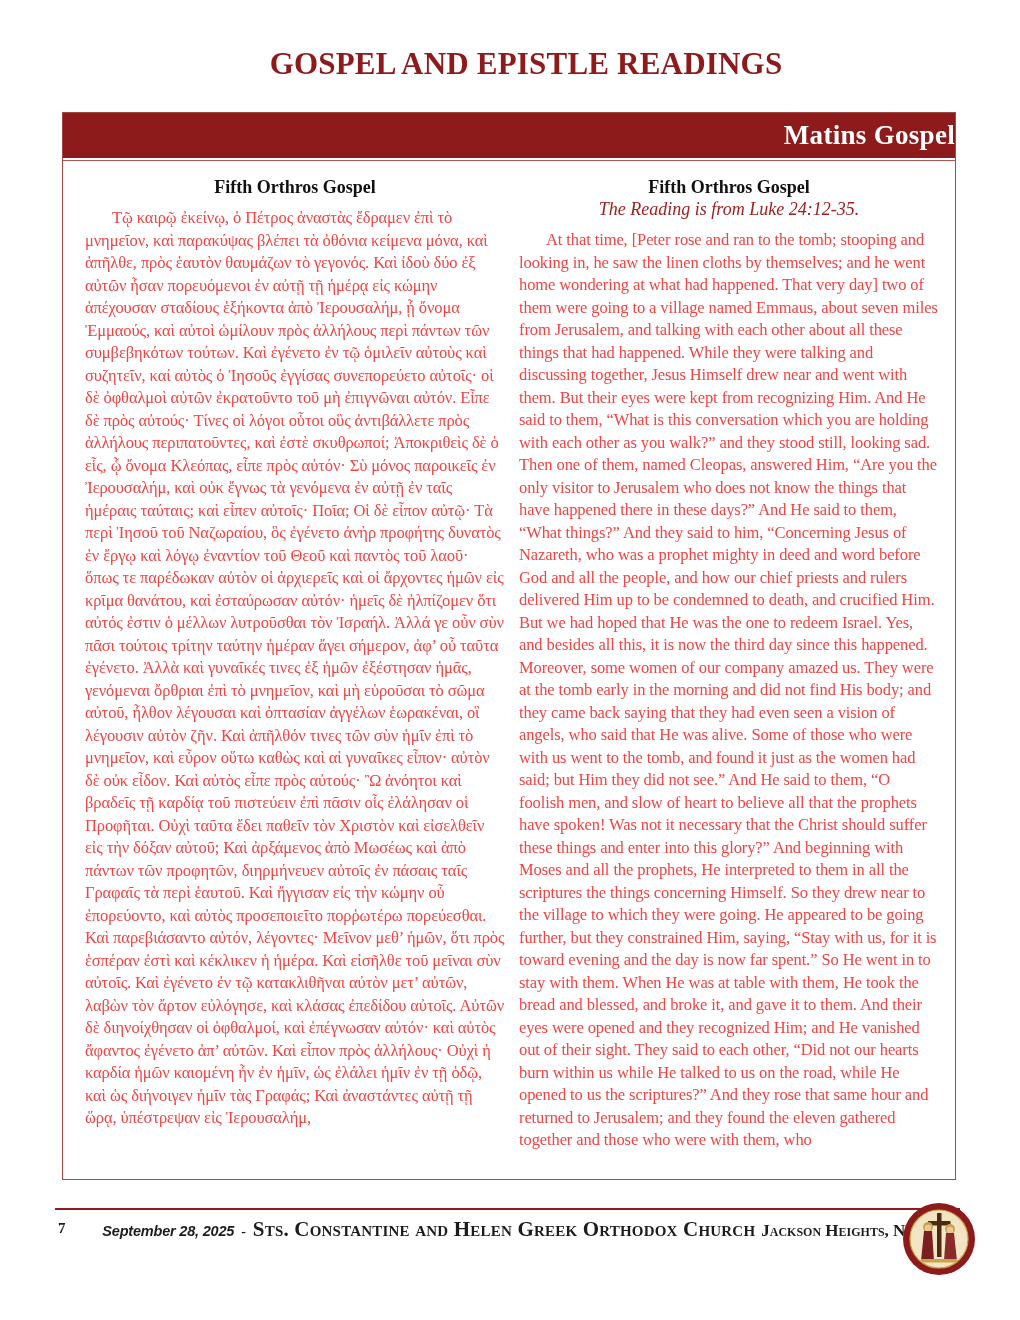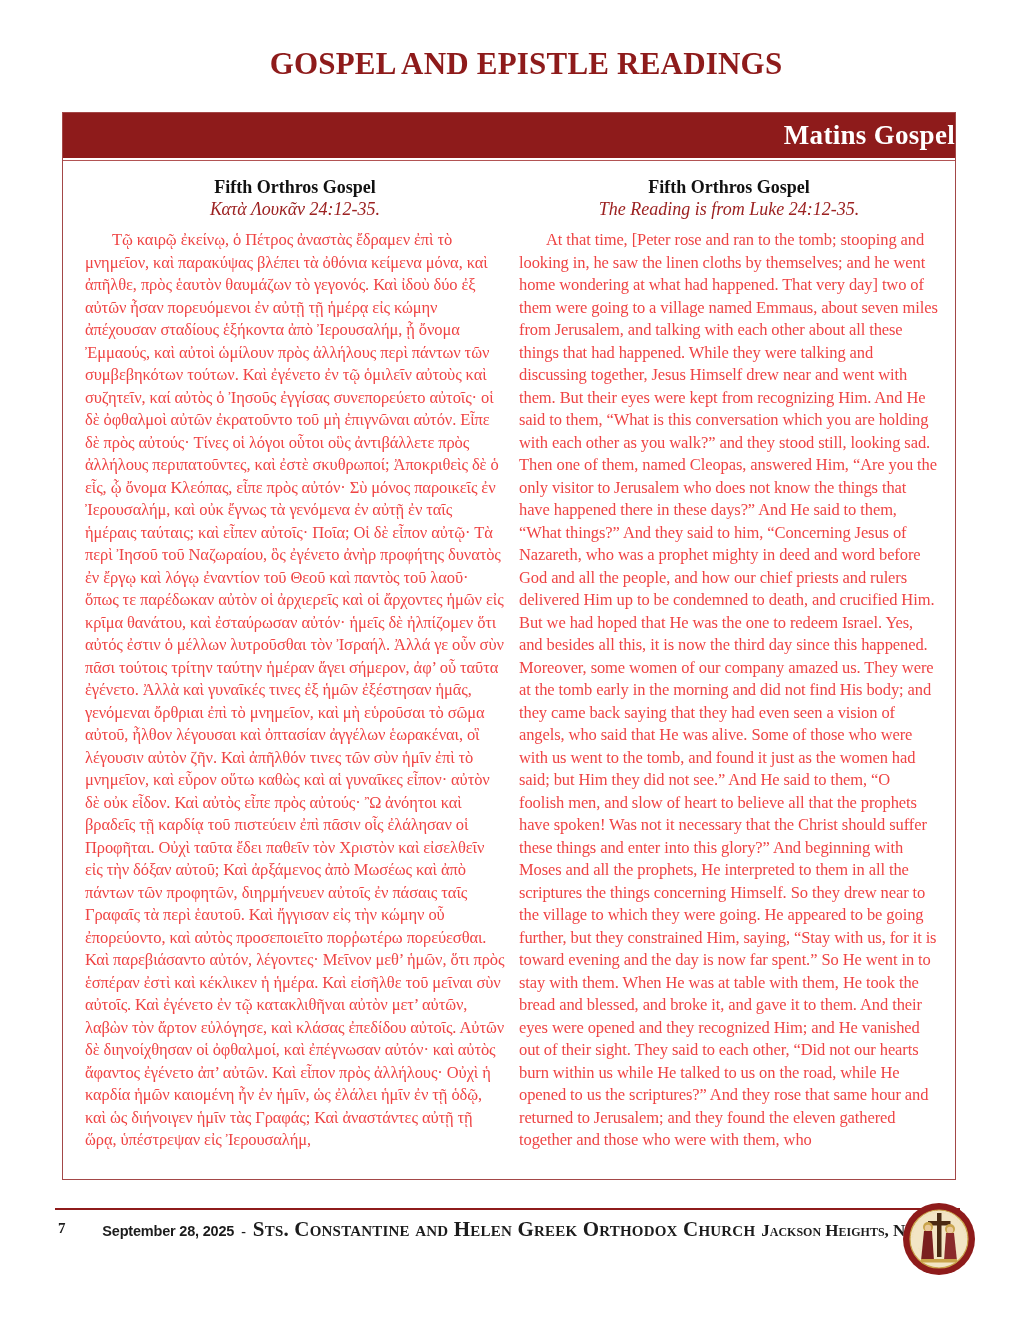--- a/index.html
+++ b/index.html
@@ -26,41 +26,40 @@
   .col-subheading{text-align:center;font-style:italic;font-size:18px;color:#9c2121;margin-top:1px;}
   .col-body{
     margin-top:9px;font-size:16.5px;line-height:22.5px;letter-spacing:-0.1px;
     text-indent:27px;text-align:left;color:#ef4444;
   }
   .footer-rule{position:absolute;left:55px;top:1208px;width:905px;height:2px;background:#8e1b1b;}
   .page-number{position:absolute;left:58px;top:1220px;font-size:15px;font-weight:bold;}
   .footer-center{
     position:absolute;left:90px;right:90px;top:1217px;text-align:center;white-space:nowrap;
   }
-  .footer-date{font-family:"Liberation Sans", sans-serif;font-weight:bold;font-size:14.5px;letter-spacing:-0.2px;}
+  .footer-date{font-family:"Liberation Sans", sans-serif;font-weight:bold;font-size:14.5px;letter-spacing:-0.2px;font-style:italic;}
   .footer-dash{font-weight:bold;font-size:14px;margin:0 7px;color:#1c1c1c;}
   .footer-church{font-variant:small-caps;font-weight:bold;font-size:21px;letter-spacing:0.2px;}
   .footer-location{font-variant:small-caps;font-weight:bold;font-size:17px;margin-left:6px;}
   .footer-logo{position:absolute;left:902px;top:1202px;width:74px;height:74px;z-index:5;}
 </style>
 </head>
 <body>
 
 <div class="doc-title">GOSPEL AND EPISTLE READINGS</div>
 
 <div class="content-box">
   <div class="section-bar">
     <span class="section-bar-title">Matins Gospel</span>
   </div>
   <div class="bar-underline"></div>
 
   <div class="columns">
     <div class="column">
       <div class="col-heading">Fifth Orthros Gospel</div>
-      <div class="col-subheading">Κατὰ Λουκᾶν 24:12-35.</div>
       <div class="col-body">Τῷ καιρῷ ἐκείνῳ, ὁ Πέτρος ἀναστὰς ἔδραμεν ἐπὶ τὸ μνημεῖον, καὶ παρακύψας βλέπει τὰ ὀθόνια κείμενα μόνα, καὶ ἀπῆλθε, πρὸς ἑαυτὸν θαυμάζων τὸ γεγονός. Καὶ ἰδοὺ δύο ἐξ αὐτῶν ἦσαν πορευόμενοι ἐν αὐτῇ τῇ ἡμέρᾳ εἰς κώμην ἀπέχουσαν σταδίους ἑξήκοντα ἀπὸ Ἰερουσαλήμ, ᾗ ὄνομα Ἐμμαούς, καὶ αὐτοὶ ὡμίλουν πρὸς ἀλλήλους περὶ πάντων τῶν συμβεβηκότων τούτων. Καὶ ἐγένετο ἐν τῷ ὁμιλεῖν αὐτοὺς καὶ συζητεῖν, καί αὐτὸς ὁ Ἰησοῦς ἐγγίσας συνεπορεύετο αὐτοῖς· οἱ δὲ ὀφθαλμοὶ αὐτῶν ἐκρατοῦντο τοῦ μὴ ἐπιγνῶναι αὐτόν. Εἶπε δὲ πρὸς αὐτούς· Τίνες οἱ λόγοι οὗτοι οὓς ἀντιβάλλετε πρὸς ἀλλήλους περιπατοῦντες, καὶ ἐστὲ σκυθρωποί; Ἀποκριθεὶς δὲ ὁ εἷς, ᾧ ὄνομα Κλεόπας, εἶπε πρὸς αὐτόν· Σὺ μόνος παροικεῖς ἐν Ἰερουσαλήμ, καὶ οὐκ ἔγνως τὰ γενόμενα ἐν αὐτῇ ἐν ταῖς ἡμέραις ταύταις; καὶ εἶπεν αὐτοῖς· Ποῖα; Οἱ δὲ εἶπον αὐτῷ· Τὰ περὶ Ἰησοῦ τοῦ Ναζωραίου, ὃς ἐγένετο ἀνὴρ προφήτης δυνατὸς ἐν ἔργῳ καὶ λόγῳ ἐναντίον τοῦ Θεοῦ καὶ παντὸς τοῦ λαοῦ· ὅπως τε παρέδωκαν αὐτὸν οἱ ἀρχιερεῖς καὶ οἱ ἄρχοντες ἡμῶν εἰς κρῖμα θανάτου, καὶ ἐσταύρωσαν αὐτόν· ἡμεῖς δὲ ἠλπίζομεν ὅτι αὐτός ἐστιν ὁ μέλλων λυτροῦσθαι τὸν Ἰσραήλ. Ἀλλά γε οὖν σὺν πᾶσι τούτοις τρίτην ταύτην ἡμέραν ἄγει σήμερον, ἀφ’ οὗ ταῦτα ἐγένετο. Ἀλλὰ καὶ γυναῖκές τινες ἐξ ἡμῶν ἐξέστησαν ἡμᾶς, γενόμεναι ὄρθριαι ἐπὶ τὸ μνημεῖον, καὶ μὴ εὑροῦσαι τὸ σῶμα αὐτοῦ, ἦλθον λέγουσαι καὶ ὀπτασίαν ἀγγέλων ἑωρακέναι, οἳ λέγουσιν αὐτὸν ζῆν. Καὶ ἀπῆλθόν τινες τῶν σὺν ἡμῖν ἐπὶ τὸ μνημεῖον, καὶ εὗρον οὕτω καθὼς καὶ αἱ γυναῖκες εἶπον· αὐτὸν δὲ οὐκ εἶδον. Καὶ αὐτὸς εἶπε πρὸς αὐτούς· Ὢ ἀνόητοι καὶ βραδεῖς τῇ καρδίᾳ τοῦ πιστεύειν ἐπὶ πᾶσιν οἷς ἐλάλησαν οἱ Προφῆται. Οὐχὶ ταῦτα ἔδει παθεῖν τὸν Χριστὸν καὶ εἰσελθεῖν εἰς τὴν δόξαν αὐτοῦ; Καὶ ἀρξάμενος ἀπὸ Μωσέως καὶ ἀπὸ πάντων τῶν προφητῶν, διηρμήνευεν αὐτοῖς ἐν πάσαις ταῖς Γραφαῖς τὰ περὶ ἑαυτοῦ. Καὶ ἤγγισαν εἰς τὴν κώμην οὗ ἐπορεύοντο, καὶ αὐτὸς προσεποιεῖτο πορῥωτέρω πορεύεσθαι. Καὶ παρεβιάσαντο αὐτόν, λέγοντες· Μεῖνον μεθ’ ἡμῶν, ὅτι πρὸς ἑσπέραν ἐστὶ καὶ κέκλικεν ἡ ἡμέρα. Καὶ εἰσῆλθε τοῦ μεῖναι σὺν αὐτοῖς. Καὶ ἐγένετο ἐν τῷ κατακλιθῆναι αὐτὸν μετ’ αὐτῶν, λαβὼν τὸν ἄρτον εὐλόγησε, καὶ κλάσας ἐπεδίδου αὐτοῖς. Αὐτῶν δὲ διηνοίχθησαν οἱ ὀφθαλμοί, καὶ ἐπέγνωσαν αὐτόν· καὶ αὐτὸς ἄφαντος ἐγένετο ἀπ’ αὐτῶν. Καὶ εἶπον πρὸς ἀλλήλους· Οὐχὶ ἡ καρδία ἡμῶν καιομένη ἦν ἐν ἡμῖν, ὡς ἐλάλει ἡμῖν ἐν τῇ ὁδῷ, καὶ ὡς διήνοιγεν ἡμῖν τὰς Γραφάς; Καὶ ἀναστάντες αὐτῇ τῇ ὥρᾳ, ὑπέστρεψαν εἰς Ἰερουσαλήμ,</div>
     </div>
     <div class="column">
       <div class="col-heading">Fifth Orthros Gospel</div>
       <div class="col-subheading">The Reading is from Luke 24:12-35.</div>
       <div class="col-body">At that time, [Peter rose and ran to the tomb; stooping and looking in, he saw the linen cloths by themselves; and he went home wondering at what had happened. That very day] two of them were going to a village named Emmaus, about seven miles from Jerusalem, and talking with each other about all these things that had happened. While they were talking and discussing together, Jesus Himself drew near and went with them. But their eyes were kept from recognizing Him. And He said to them, “What is this conversation which you are holding with each other as you walk?” and they stood still, looking sad. Then one of them, named Cleopas, answered Him, “Are you the only visitor to Jerusalem who does not know the things that have happened there in these days?” And He said to them, “What things?” And they said to him, “Concerning Jesus of Nazareth, who was a prophet mighty in deed and word before God and all the people, and how our chief priests and rulers delivered Him up to be condemned to death, and crucified Him. But we had hoped that He was the one to redeem Israel. Yes, and besides all this, it is now the third day since this happened. Moreover, some women of our company amazed us. They were at the tomb early in the morning and did not find His body; and they came back saying that they had even seen a vision of angels, who said that He was alive. Some of those who were with us went to the tomb, and found it just as the women had said; but Him they did not see.” And He said to them, “O foolish men, and slow of heart to believe all that the prophets have spoken! Was not it necessary that the Christ should suffer these things and enter into this glory?” And beginning with Moses and all the prophets, He interpreted to them in all the scriptures the things concerning Himself. So they drew near to the village to which they were going. He appeared to be going further, but they constrained Him, saying, “Stay with us, for it is toward evening and the day is now far spent.” So He went in to stay with them. When He was at table with them, He took the bread and blessed, and broke it, and gave it to them. And their eyes were opened and they recognized Him; and He vanished out of their sight. They said to each other, “Did not our hearts burn within us while He talked to us on the road, while He opened to us the scriptures?” And they rose that same hour and returned to Jerusalem; and they found the eleven gathered together and those who were with them, who</div>
     </div>
   </div>
 </div>
 

